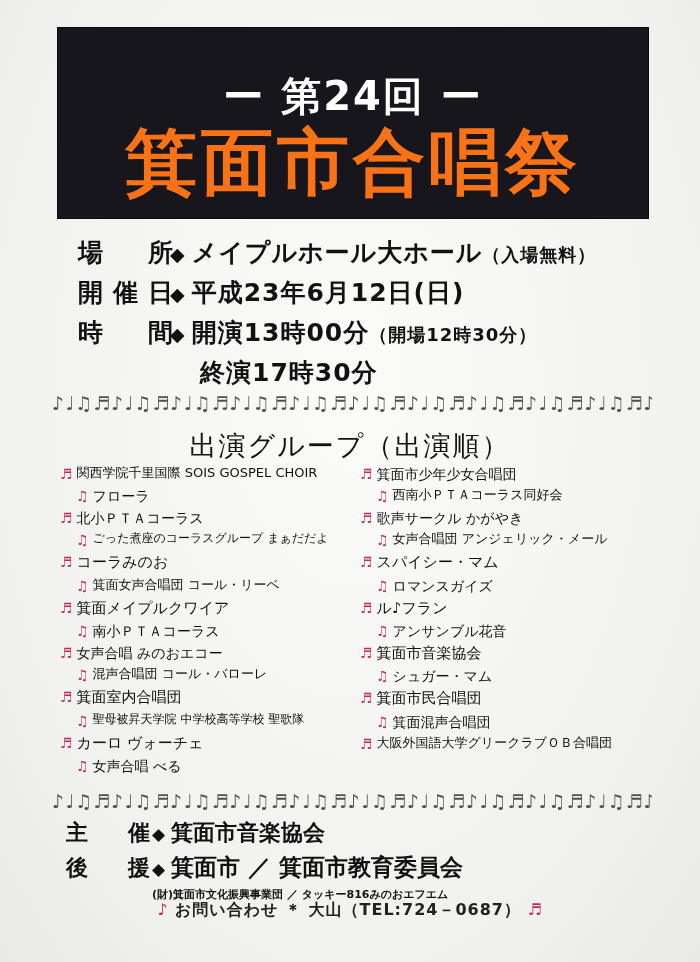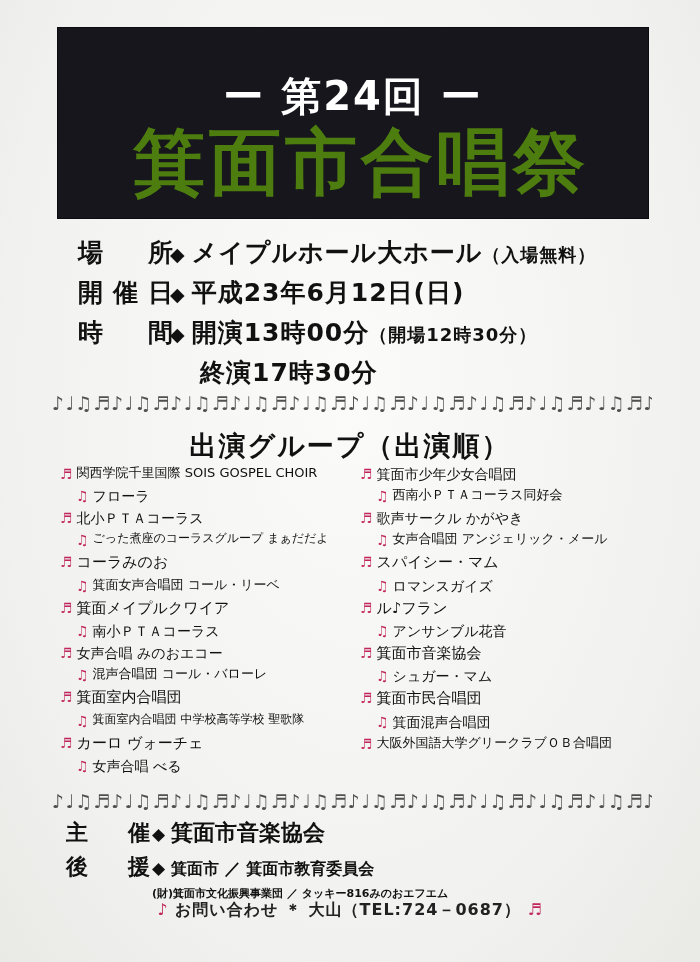--- a/index.html
+++ b/index.html
@@ -26,23 +26,23 @@
   .banner .sub{
     position:absolute;top:48px;left:0;width:100%;
     text-align:center;
     color:#fff;
     font-size:40px;font-weight:bold;
     letter-spacing:2px;
     font-family:"DejaVu Sans", sans-serif;
     line-height:1;
   }
   .banner .main{
-    position:absolute;top:98px;left:8px;width:100%;
+    position:absolute;top:98px;left:0;width:100%;
     text-align:center;
-    color:#4d7c0f;
+    color:#f97316;
     font-size:72px;font-weight:bold;
     letter-spacing:4px;
     line-height:1;
     white-space:nowrap;
   }
   
   .info{
     position:absolute;left:78px;top:236px;width:570px;
   }
   .info .row{
@@ -67,21 +67,21 @@
     white-space:nowrap;
     opacity:.85;
   }
   .notes span{display:inline-block;}
   #divider1{top:392px;}
   #divider2{top:790px;}
   
   .sec-head{
     position:absolute;left:0;top:428px;width:100%;
     text-align:center;
-    font-size:27px;font-weight:bold;
+    font-size:27px;font-weight:normal;
     letter-spacing:2px;
   }
   
   .groups{
     position:absolute;top:466px;left:60px;width:590px;
     display:flex;justify-content:space-between;
   }
   .col{width:290px;}
   .g-item{
     display:flex;align-items:flex-start;
@@ -208,21 +208,21 @@
         <div class="g-item i2 f13">
           <span class="note">♫</span>
           <span class="txt">混声合唱団 コール・バローレ</span>
         </div>
         <div class="g-item i1 f15">
           <span class="note">♬</span>
           <span class="txt">箕面室内合唱団</span>
         </div>
         <div class="g-item i2 f12">
           <span class="note">♫</span>
-          <span class="txt">箕面室内合唱団 中学校高等学校 聖歌隊</span>
+          <span class="txt">聖母被昇天学院 中学校高等学校 聖歌隊</span>
         </div>
         <div class="g-item i1 f15">
           <span class="note">♬</span>
           <span class="txt">カーロ ヴォーチェ</span>
         </div>
         <div class="g-item i2 f14">
           <span class="note">♫</span>
           <span class="txt">女声合唱 べる</span>
         </div>
       </div>
@@ -288,21 +288,21 @@
 
   <div class="footer">
     <div class="f-row">
       <span class="lbl">主　催</span>
       <span class="dia">◆</span>
       <span>箕面市音楽協会</span>
     </div>
     <div class="f-row">
       <span class="lbl">後　援</span>
       <span class="dia">◆</span>
-      <span style="font-size:16px">箕面市 ／ 箕面市教育委員会</span>
+      <span style="font-size:23px">箕面市 ／ 箕面市教育委員会</span>
     </div>
     <div class="f-row3">(財)箕面市文化振興事業団 ／ タッキー816みのおエフエム</div>
   </div>
 
   <div class="contact">
     <span>♪</span>
     <span class="blk">お問い合わせ ＊ 大山（TEL:724－0687）</span>
     <span>♬</span>
   </div>
 

